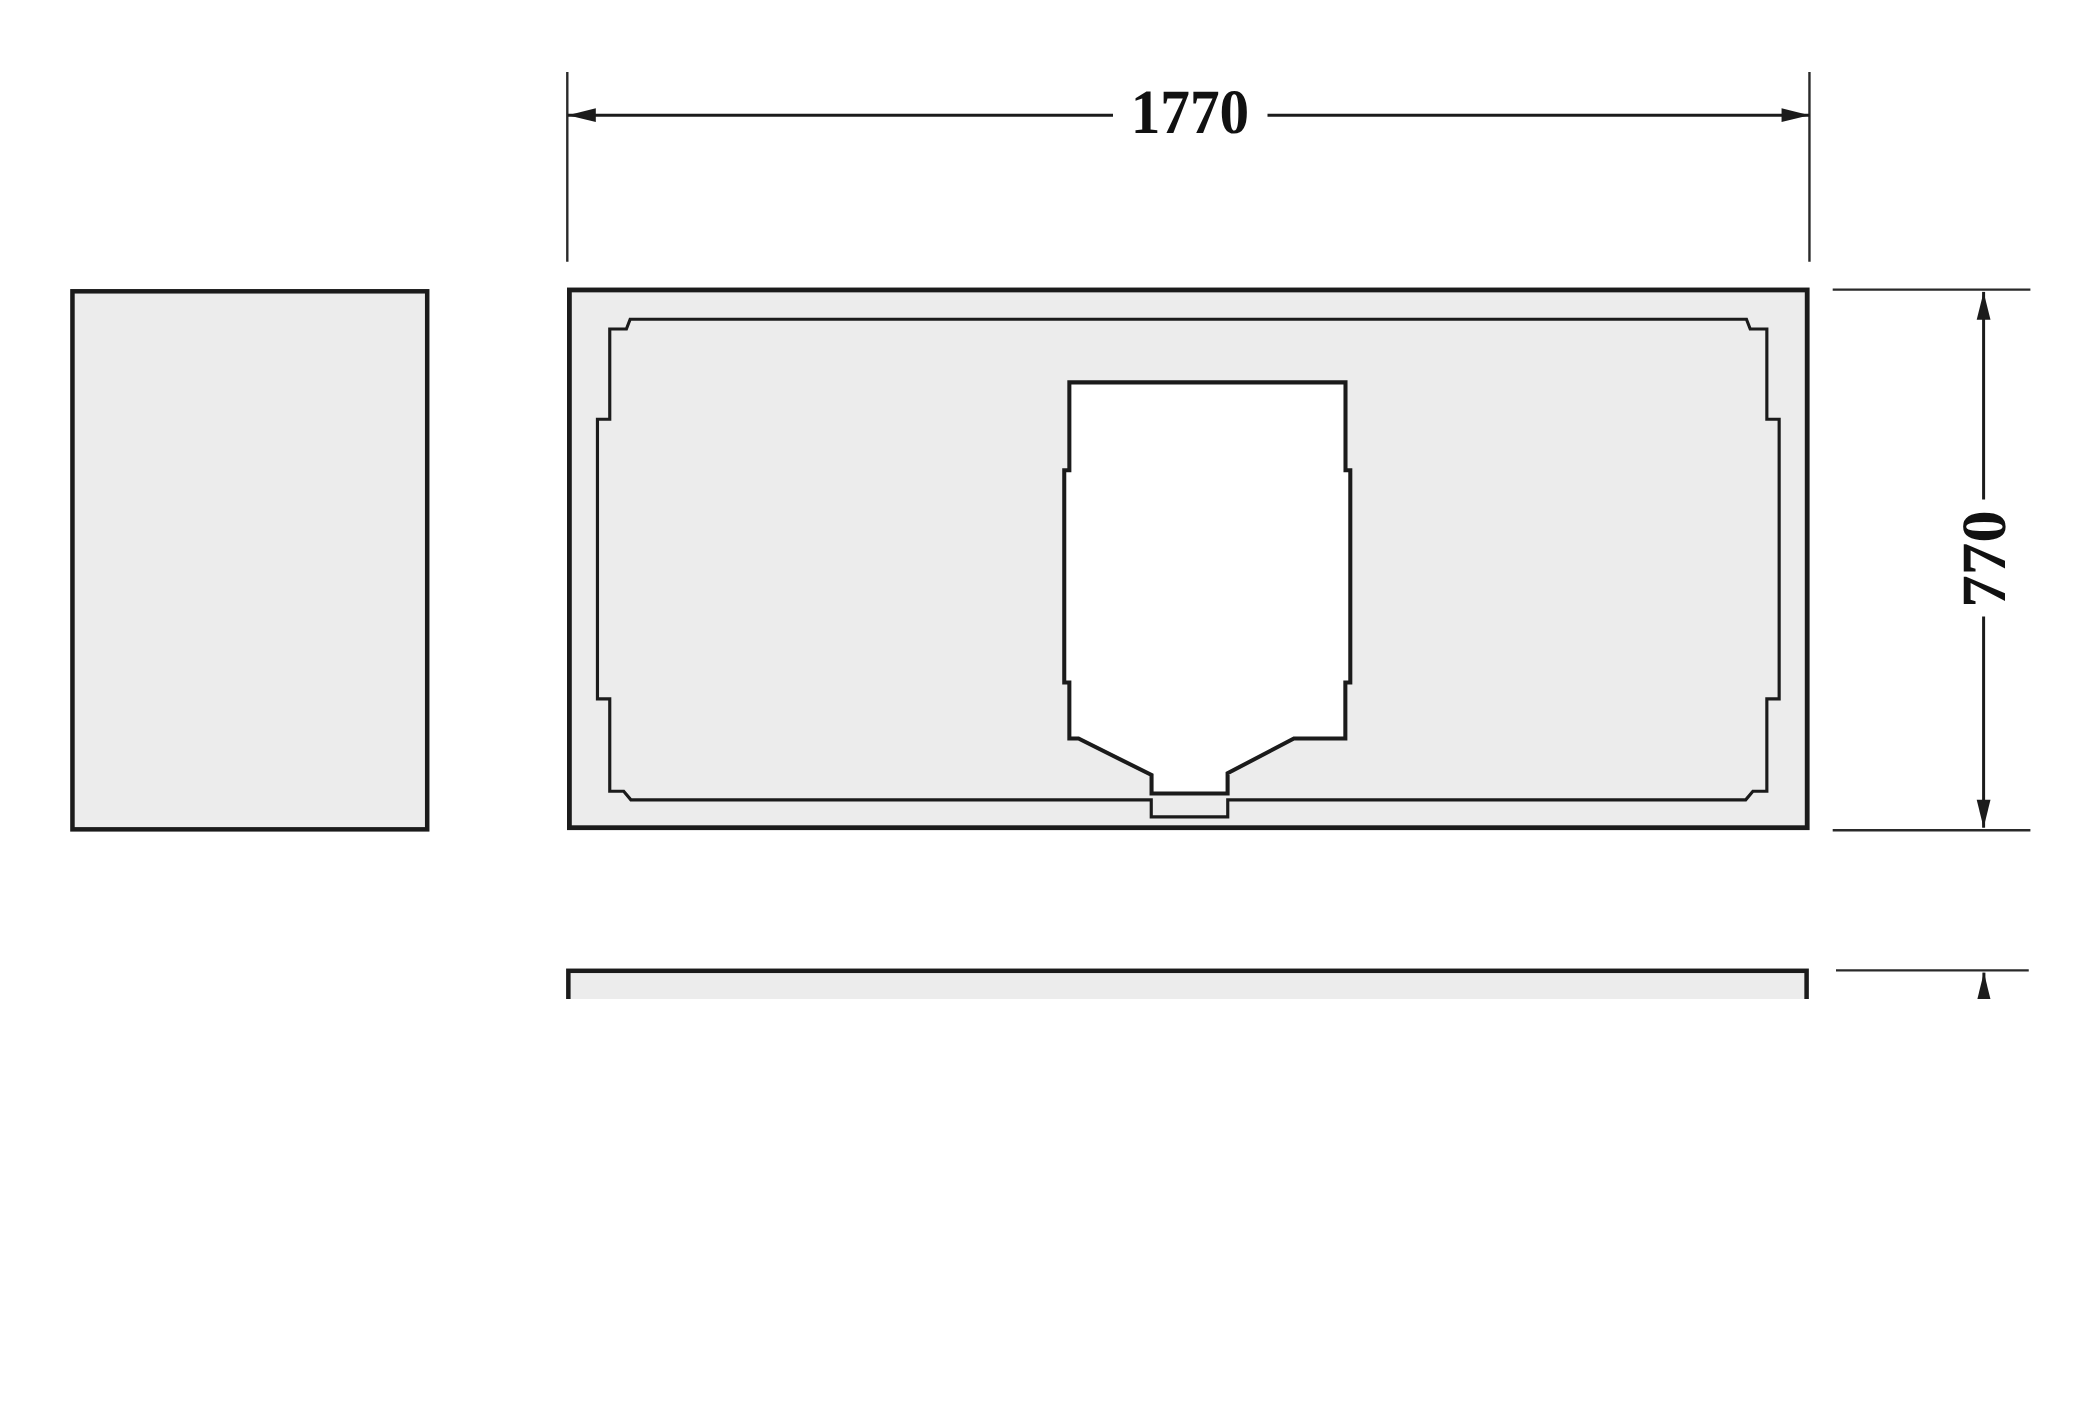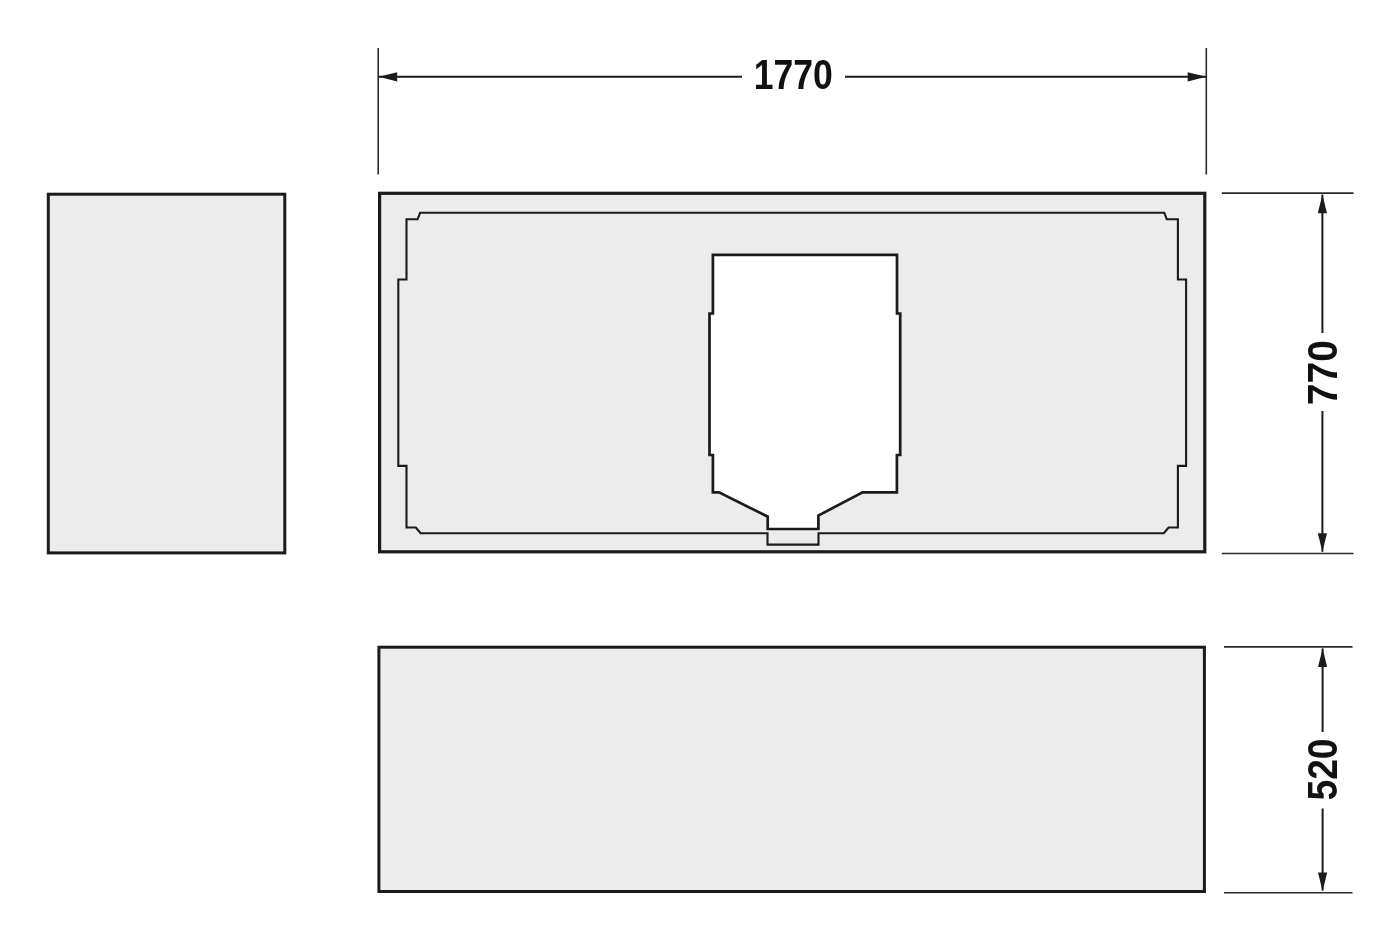--- a/index.html
+++ b/index.html
@@ -1,17 +1,17 @@
 <!DOCTYPE html>
 <html><head>
 <meta charset="utf-8">
 <style>
   html,body{margin:0;padding:0;background:#ffffff;}
-  .stage{position:relative;width:1400px;height:939px;background:#22c55e;overflow:hidden;
-         font-family:Liberation Sans, sans-serif;}
+  .stage{position:relative;width:1400px;height:666px;background:#22c55e;overflow:hidden;
+         font-family:Liberation Serif, serif;}
   svg{display:block;}
 </style>
 </head>
 <body>
 <div class="stage">
 <svg width="1400" height="939" viewBox="0 0 1400 939" xmlns="http://www.w3.org/2000/svg">
 
   <rect x="0" y="0" width="1400" height="939" fill="#ffffff"></rect>
 
   <rect x="48.3" y="194.2" width="236.5" height="358.7" fill="#ececec" stroke="#1b1b1b" stroke-width="3"></rect>

